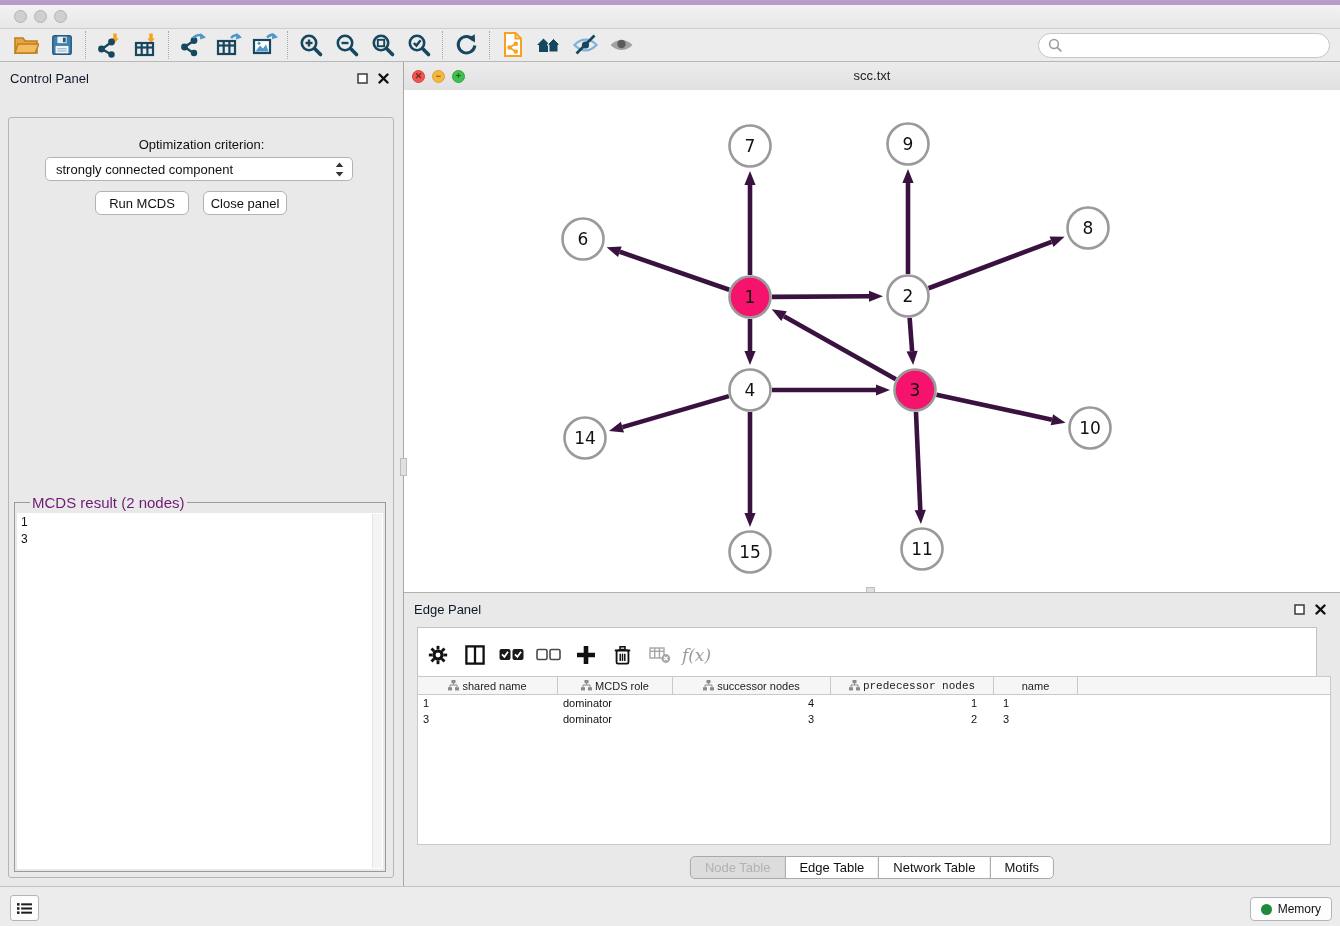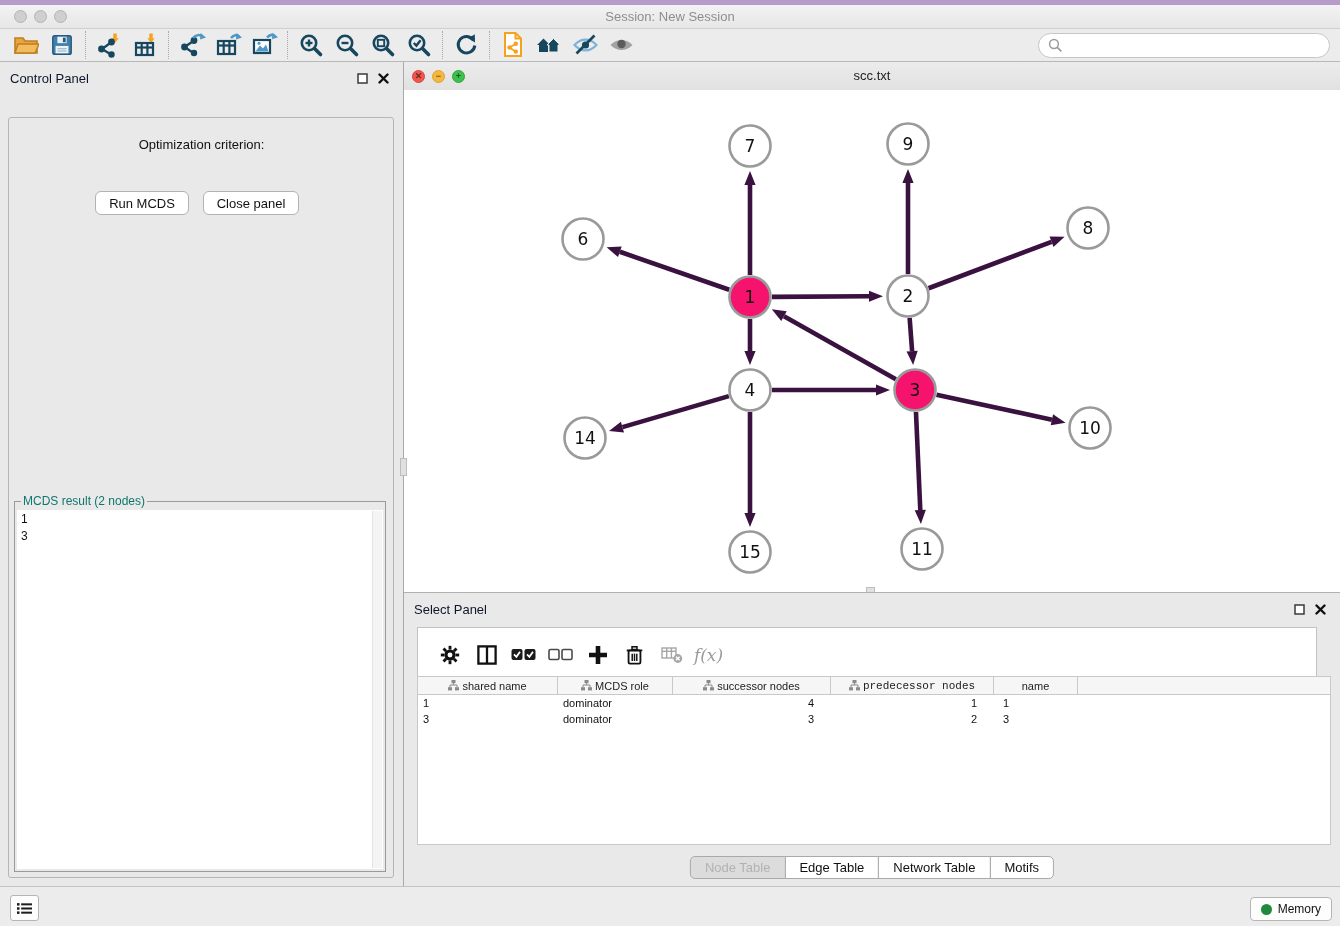--- a/index.html
+++ b/index.html
@@ -24,35 +24,35 @@
   .tab{height:20px;line-height:20px;padding:0 14px;font-size:13px;background:#fff;border:1px solid #a9a9a9;margin-left:-1px;white-space:nowrap;cursor:pointer;color:#111}
   .tab:first-child{border-radius:5px 0 0 5px;margin-left:0}
   .tab:last-child{border-radius:0 5px 5px 0}
   .tab.sel-dis{background:#dcdcdc;color:#b2b2b2}
   .cp-box{position:absolute;left:8px;top:55px;right:9px;bottom:8px;border:1px solid #b5b5b5;border-radius:3px}
   .opt-label{position:absolute;top:75px;left:0;right:0;text-align:center;font-size:13px;color:#111}
   .dropdown{position:absolute;top:95px;left:45px;width:308px;height:24px;background:#fff;border:1px solid #b3b3b3;border-radius:5px;display:flex;align-items:center;padding:0 8px 0 10px;box-sizing:border-box;cursor:pointer}
   .dropdown .dd-text{flex:1;font-size:13px;color:#111}
   .btn{position:absolute;height:24px;background:#fff;border:1px solid #b3b3b3;border-radius:6px;font-size:13px;color:#111;font-family:"Liberation Sans",sans-serif;cursor:pointer}
   .result-fs{position:absolute;left:14px;right:17px;top:432px;bottom:14px;border:1px solid #9a9a9a;margin:0;padding:2px;background:#e9e9e9}
-  .result-fs legend{font-size:12px;color:#0f766e;padding:0 2px;margin-left:4px}
+  .result-fs legend{font-size:15px;color:#701a75;padding:0 2px;margin-left:13px}
   .result-area{position:relative;width:100%;height:100%;background:#fff;box-sizing:border-box;padding:1px 4px;overflow:hidden}
   .result-line{font-size:12px;line-height:17px;color:#111}
   .v-track{position:absolute;top:1px;right:1px;bottom:1px;width:9px;background:#f4f4f4;border-left:1px solid #e4e4e4}
   
   .net-window{position:absolute;left:404px;top:62px;width:936px;height:530px;background:#fff}
   .net-titlebar{position:absolute;top:0;left:0;right:0;height:28px;background:linear-gradient(#ececec,#e1e1e1);border-bottom:1px solid #c2c2c2}
   .ntl{position:absolute;top:7.5px;width:13px;height:13px;border-radius:50%;box-sizing:border-box;display:flex;align-items:center;justify-content:center;font-size:9px;line-height:9px;color:rgba(0,0,0,.55);font-weight:bold;cursor:pointer}
   .net-title{position:absolute;left:0;right:0;top:6px;text-align:center;font-size:13px;color:#222}
   .net-canvas{position:absolute;left:0;top:28px;width:936px;height:502px;background:#fff}
   .grip-left{position:absolute;left:-4px;top:396px;width:7px;height:18px;background:#e0e0e0;border:1px solid #bdbdbd;box-sizing:border-box}
   .grip-bottom{position:absolute;left:462px;bottom:-2px;width:9px;height:7px;background:#e0e0e0;border:1px solid #bdbdbd;box-sizing:border-box}
   
   .table-panel{position:absolute;left:404px;top:592px;width:936px;height:294px;background:#e9e9e9;border-top:1px solid #b0b0b0;box-sizing:border-box}
-  .tp-toolbar{position:absolute;left:13px;top:34px;right:23px;height:55px;background:#fff;border:1px solid #c2c2c2;box-sizing:border-box;display:flex;align-items:center;padding-left:13px;gap:0}
+  .tp-toolbar{position:absolute;left:13px;top:34px;right:23px;height:55px;background:#fff;border:1px solid #c2c2c2;box-sizing:border-box;display:flex;align-items:center;padding-left:1px;gap:0}
   .tp-btn{background:none;border:none;width:37px;height:30px;display:flex;align-items:center;justify-content:center;padding:0;cursor:pointer}
   .fx{font-family:"DejaVu Serif",serif;font-style:italic;font-size:17px;color:#9a9a9a}
   .tbl{position:absolute;left:13px;right:9px;top:83px}
   .tbl-header{display:flex;height:19px;background:#f6f6f6;border:1px solid #c9c9c9;box-sizing:border-box}
   .th{display:flex;align-items:center;justify-content:center;gap:3px;font-size:11px;color:#222;border-right:1px solid #c9c9c9;box-sizing:border-box;overflow:hidden;white-space:nowrap}
   .th:last-child{border-right:none}
   .tbl-body{background:#fff;border:1px solid #c9c9c9;border-top:none;height:150px;box-sizing:border-box}
   .tbl-row{display:flex;height:16px;line-height:16px;font-size:11px;color:#111}
   .td{box-sizing:border-box;overflow:hidden;white-space:nowrap}
   .tp-tabs{position:absolute;bottom:7px;left:50%;transform:translateX(-50%);display:flex}
@@ -66,21 +66,20 @@
 </head>
 <body>
 
 <div class="window">
   <div class="topstrip"></div>
 
   <div class="titlebar">
     <span class="tl" style="left:14px"></span>
     <span class="tl" style="left:34px"></span>
     <span class="tl" style="left:54px"></span>
-    <div class="title-text">Session: New Session</div>
   </div>
 
   <div class="toolbar">
     <button class="tbtn">
         <svg width="26" height="24" viewBox="0 0 26 24">
           <path d="M2 5 L10 5 L12 8 L24 8 L24 20 L2 20 Z" fill="#EBA33F" stroke="#BC8020" stroke-width="1.6"></path>
           <path d="M5 11 L26 11 L22 20 L2 20 Z" fill="#F3BA5E" stroke="#BC8020" stroke-width="1.4"></path>
         </svg>
       </button>
     <button class="tbtn">
@@ -242,22 +241,29 @@
           </svg>
         </button>
       <button class="pbtn">
           <svg width="11" height="11" viewBox="0 0 11 11">
             <path d="M1.5 1.5 L9.5 9.5 M9.5 1.5 L1.5 9.5" stroke="#111" stroke-width="2.4" stroke-linecap="round"></path>
           </svg>
         </button>
     </div>
     <div class="cp-box"></div>
     <div class="opt-label">Optimization criterion:</div>
+    <div class="dropdown">
+      <span class="dd-text">strongly connected component</span>
+      <svg width="9" height="15" viewBox="0 0 9 15">
+          <path d="M4.5 0.5 L8.3 5 H0.7 Z" fill="#333"></path>
+          <path d="M4.5 14.5 L0.7 10 H8.3 Z" fill="#333"></path>
+        </svg>
+    </div>
     <button class="btn" style="left:95px;top:129px;width:94px">Run MCDS</button>
-    <button class="btn" style="left:203px;top:129px;width:96px">Close panel</button>
+    <button class="btn" style="left:203px;top:129px;width:84px">Close panel</button>
     <fieldset class="result-fs">
       <legend>MCDS result (2 nodes)</legend>
       <div class="result-area">
         <div id="result-lines">
             <div class="result-line">1</div>
             <div class="result-line">3</div>
           </div>
         <div class="v-track"></div>
       </div>
     </fieldset>
@@ -322,21 +328,21 @@
           <text x="346" y="462" text-anchor="middle" dy="0.36em" font-size="17" fill="#111" font-family="&quot;DejaVu Sans&quot;,sans-serif">15</text>
           <circle cx="518" cy="459" r="20.5" fill="#FFFFFF" stroke="#9A9A9A" stroke-width="2.6"></circle>
           <text x="518" y="459" text-anchor="middle" dy="0.36em" font-size="17" fill="#111" font-family="&quot;DejaVu Sans&quot;,sans-serif">11</text>
         </svg>
     </div>
     <div class="grip-left"></div>
     <div class="grip-bottom"></div>
   </div>
 
   <div class="table-panel">
-    <div class="panel-title">Select Panel</div>
+    <div class="panel-title">Edge Panel</div>
     <div class="panel-btns">
       <button class="pbtn">
           <svg width="11" height="11" viewBox="0 0 11 11">
             <rect x="1" y="1" width="9" height="9" fill="#fff" stroke="#3a3a3a" stroke-width="1.5"></rect>
           </svg>
         </button>
       <button class="pbtn">
           <svg width="11" height="11" viewBox="0 0 11 11">
             <path d="M1.5 1.5 L9.5 9.5 M9.5 1.5 L1.5 9.5" stroke="#111" stroke-width="2.4" stroke-linecap="round"></path>
           </svg>

